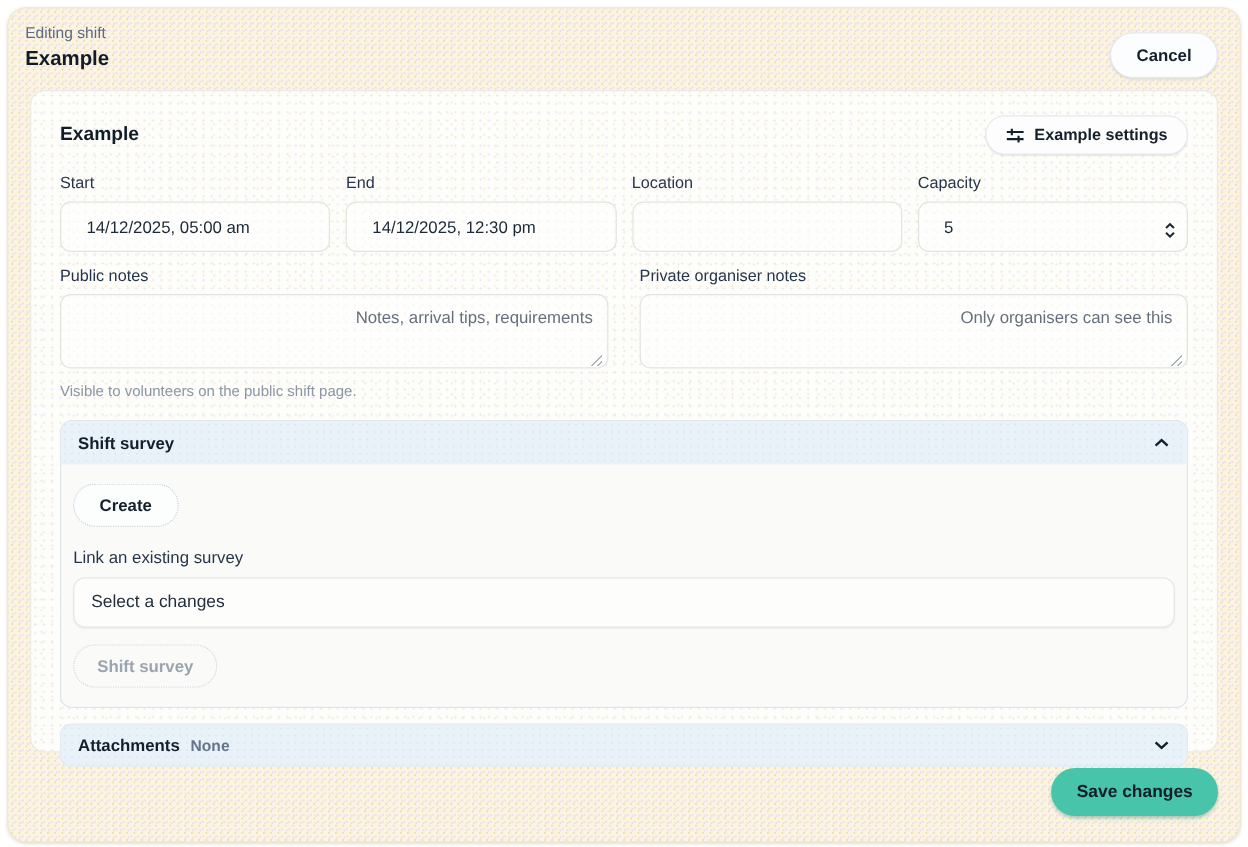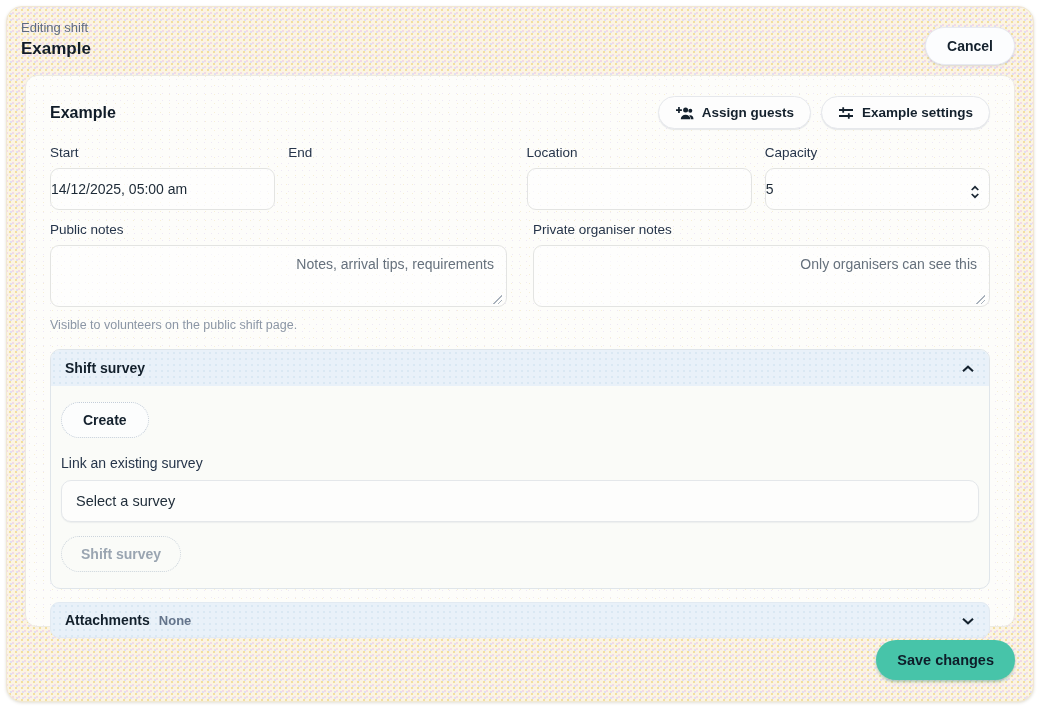--- a/index.html
+++ b/index.html
@@ -58,21 +58,21 @@
     box-shadow:0 1px 1px rgba(130,140,160,.18);
     font-size:13.5px; font-weight:bold; color:#14212d; cursor:pointer;
     font-family:inherit;
   }
   .pill-btn svg { display:block; }
 
   
   .fields-row { display:grid; grid-template-columns:repeat(4,1fr); gap:13px; margin-top:16px; }
   .field-label { font-size:13.5px; color:#26354a; margin-bottom:8px; }
   .text-input {
-    width:100%; height:42px; padding:0 0;
+    width:100%; height:42px; padding:0 21px;
     border:1px solid #e3e4e2; border-radius:9px;
     background:rgba(255,255,255,.55);
     font-size:14px; color:#1c2936; font-family:inherit;
   }
   .capacity-wrap { position:relative; }
   .capacity-wrap .text-input { padding-right:28px; }
   .stepper { position:absolute; right:10px; top:14px; cursor:pointer; }
 
   
   .notes-row { display:grid; grid-template-columns:1fr 1fr; gap:26px; margin-top:12px; }
@@ -164,32 +164,20 @@
     <div class="eyebrow">Editing shift</div>
     <div class="page-title">Example</div>
     <button class="cancel-btn">Cancel</button>
   </div>
 
   <div class="card">
 
     <div class="card-top">
       <div class="card-heading">Example</div>
       <div class="top-actions">
-        <button class="pill-btn">
-          <span>
-            <svg width="19" height="14" viewBox="0 0 19 14" fill="#15222e">
-              <path d="M3.1 1.1h1.7v2.1h2.1v1.7H4.8V7H3.1V4.9H1V3.2h2.1z"></path>
-              <circle cx="10.6" cy="4.1" r="2.5"></circle>
-              <circle cx="15.3" cy="4.7" r="2"></circle>
-              <path d="M5.8 13.2c0-2.7 2.1-4.4 4.8-4.4 2.6 0 4.7 1.7 4.7 4.4z"></path>
-              <path d="M15.9 13.2c-.1-1.6-.7-2.9-1.7-3.8.4-.1.8-.2 1.1-.2 1.8 0 3.2 1.6 3.2 4z"></path>
-            </svg>
-          </span>
-          <span>Assign guests</span>
-        </button>
         <button class="pill-btn">
           <span>
             <svg width="16" height="14" viewBox="0 0 16 14" stroke="#15222e" stroke-width="1.8" fill="none">
               <line x1="1" y1="4" x2="15" y2="4"></line>
               <line x1="1" y1="10" x2="15" y2="10"></line>
               <line x1="5.2" y1="1.2" x2="5.2" y2="6.8"></line>
               <line x1="10.8" y1="7.2" x2="10.8" y2="12.8"></line>
             </svg>
           </span>
           <span>Example settings</span>
@@ -197,20 +185,21 @@
       </div>
     </div>
 
     <div class="fields-row">
       <div>
         <div class="field-label">Start</div>
         <input class="text-input" type="text" value="14/12/2025, 05:00 am" style="">
       </div>
       <div>
         <div class="field-label">End</div>
+        <input class="text-input" type="text" value="14/12/2025, 12:30 pm" style="">
       </div>
       <div>
         <div class="field-label">Location</div>
         <input class="text-input" type="text" style="">
       </div>
       <div class="capacity-wrap">
         <div class="field-label">Capacity</div>
         <input class="text-input" type="text" value="5" style="">
         <span class="stepper" style="top:40px;">
           <svg width="10" height="14" viewBox="0 0 10 14" fill="none" stroke="#1b2733" stroke-width="1.7">
@@ -244,21 +233,21 @@
         <span class="acc-title">Shift survey</span>
         <span class="chev">
           <svg width="14" height="8" viewBox="0 0 14 8" fill="none" stroke="#15222e" stroke-width="2">
               <polyline points="2,6.3 7,1.7 12,6.3"></polyline>
             </svg>
         </span>
       </div>
       <div class="acc-body">
         <button class="dotted-pill">Create</button>
         <div class="link-label">Link an existing survey</div>
-        <div class="survey-select">Select a survey</div>
+        <div class="survey-select">Select a changes</div>
         <button class="link-survey-btn">Shift survey</button>
       </div>
     </div>
 
     <div class="attach-bar">
       <span class="attach-title">Attachments</span>
       <span class="attach-badge">None</span>
       <span class="chev">
         <svg width="14" height="8" viewBox="0 0 14 8" fill="none" stroke="#15222e" stroke-width="2">
             <polyline points="2,1.7 7,6.3 12,1.7"></polyline>

